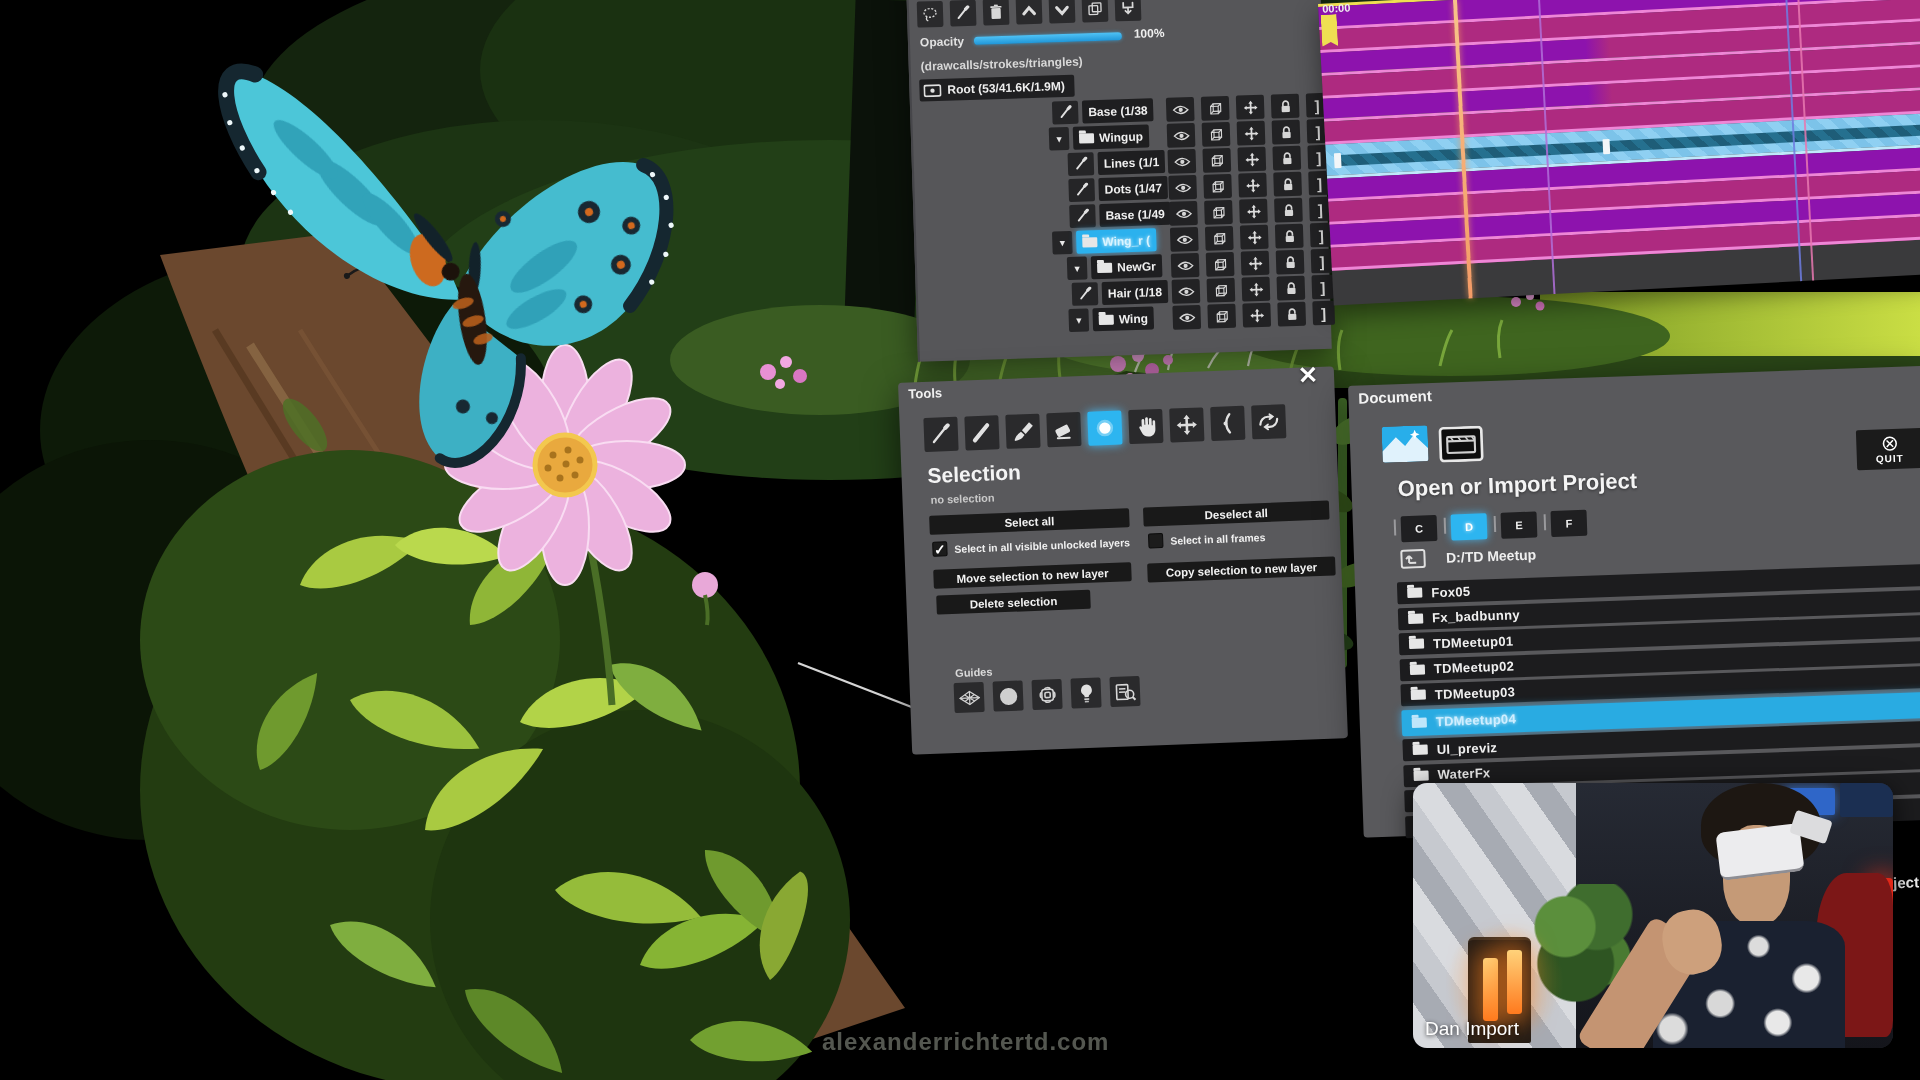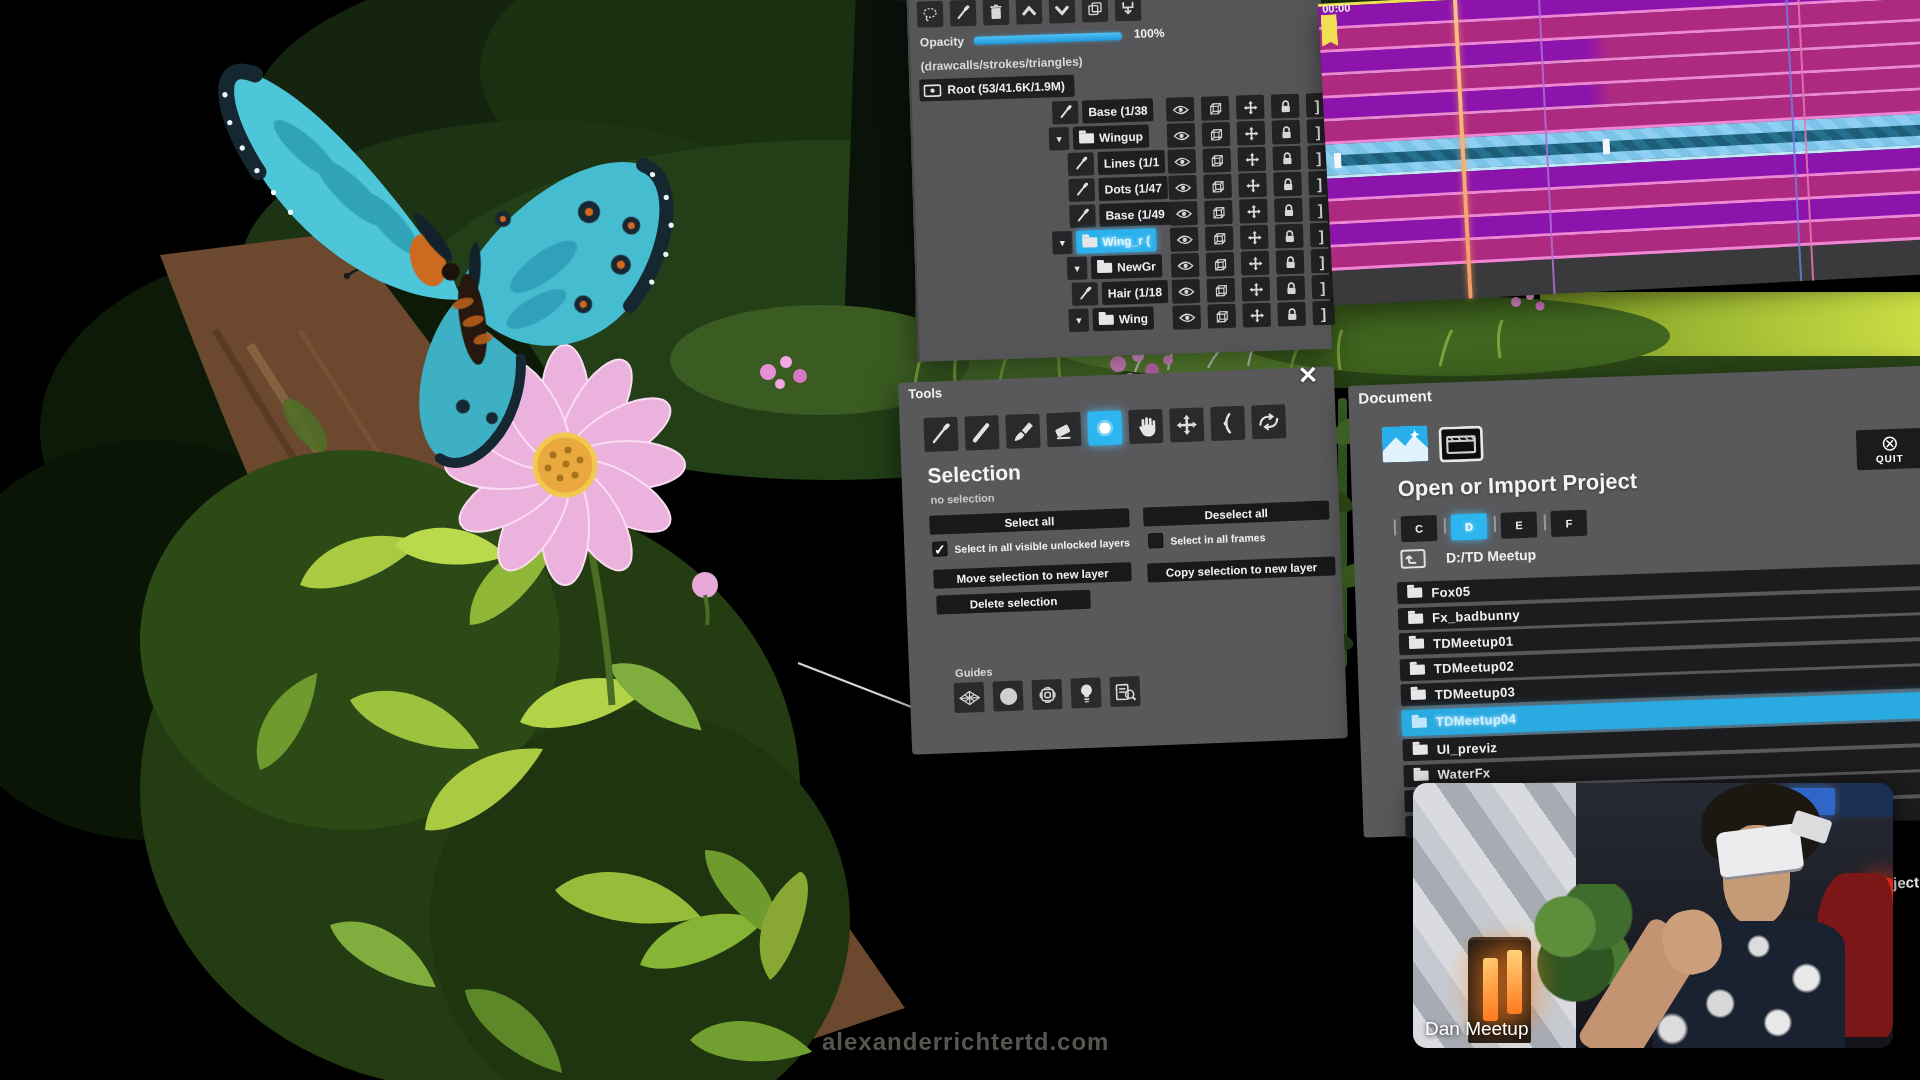--- a/index.html
+++ b/index.html
@@ -967,16 +967,16 @@
     <div class="wc-lantern"></div>
     <div class="wc-flame" style="left:14.5%;top:66%;"></div>
     <div class="wc-flame" style="left:19.5%;top:63%;"></div>
     <div class="wc-hair"></div>
     <div class="wc-face"></div>
     <div class="wc-headset"></div>
     <div class="wc-strap"></div>
     <div class="wc-shirt"></div>
     <div class="wc-arm"></div>
     <div class="wc-hand"></div>
-    <div class="wc-name">Dan Meetup</div>
+    <div class="wc-name">Dan Import</div>
   </div>
 
 </div>
 
 </body></html>

